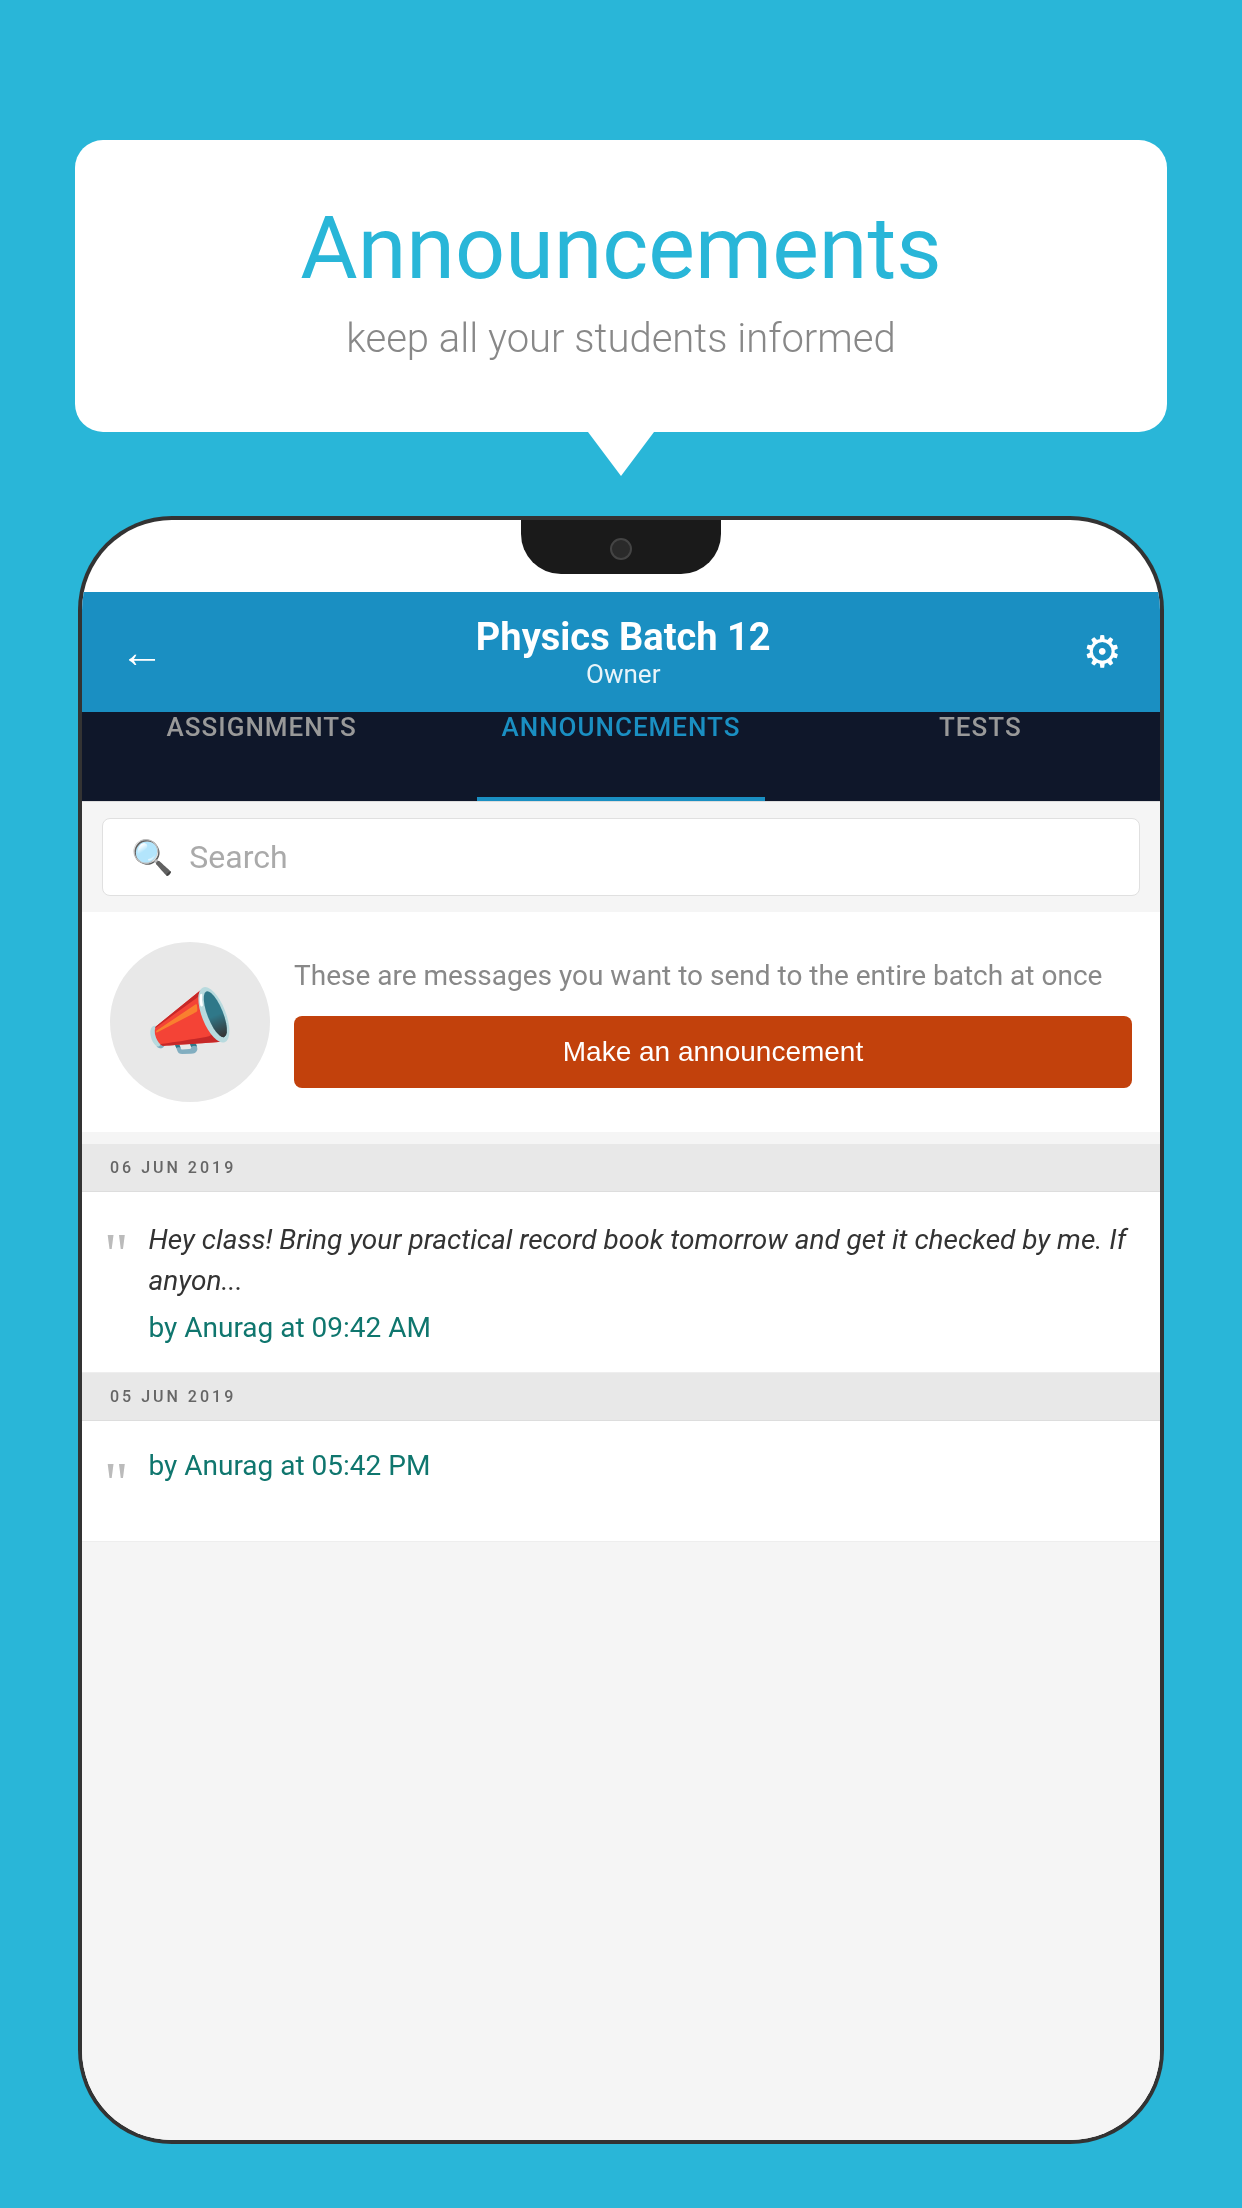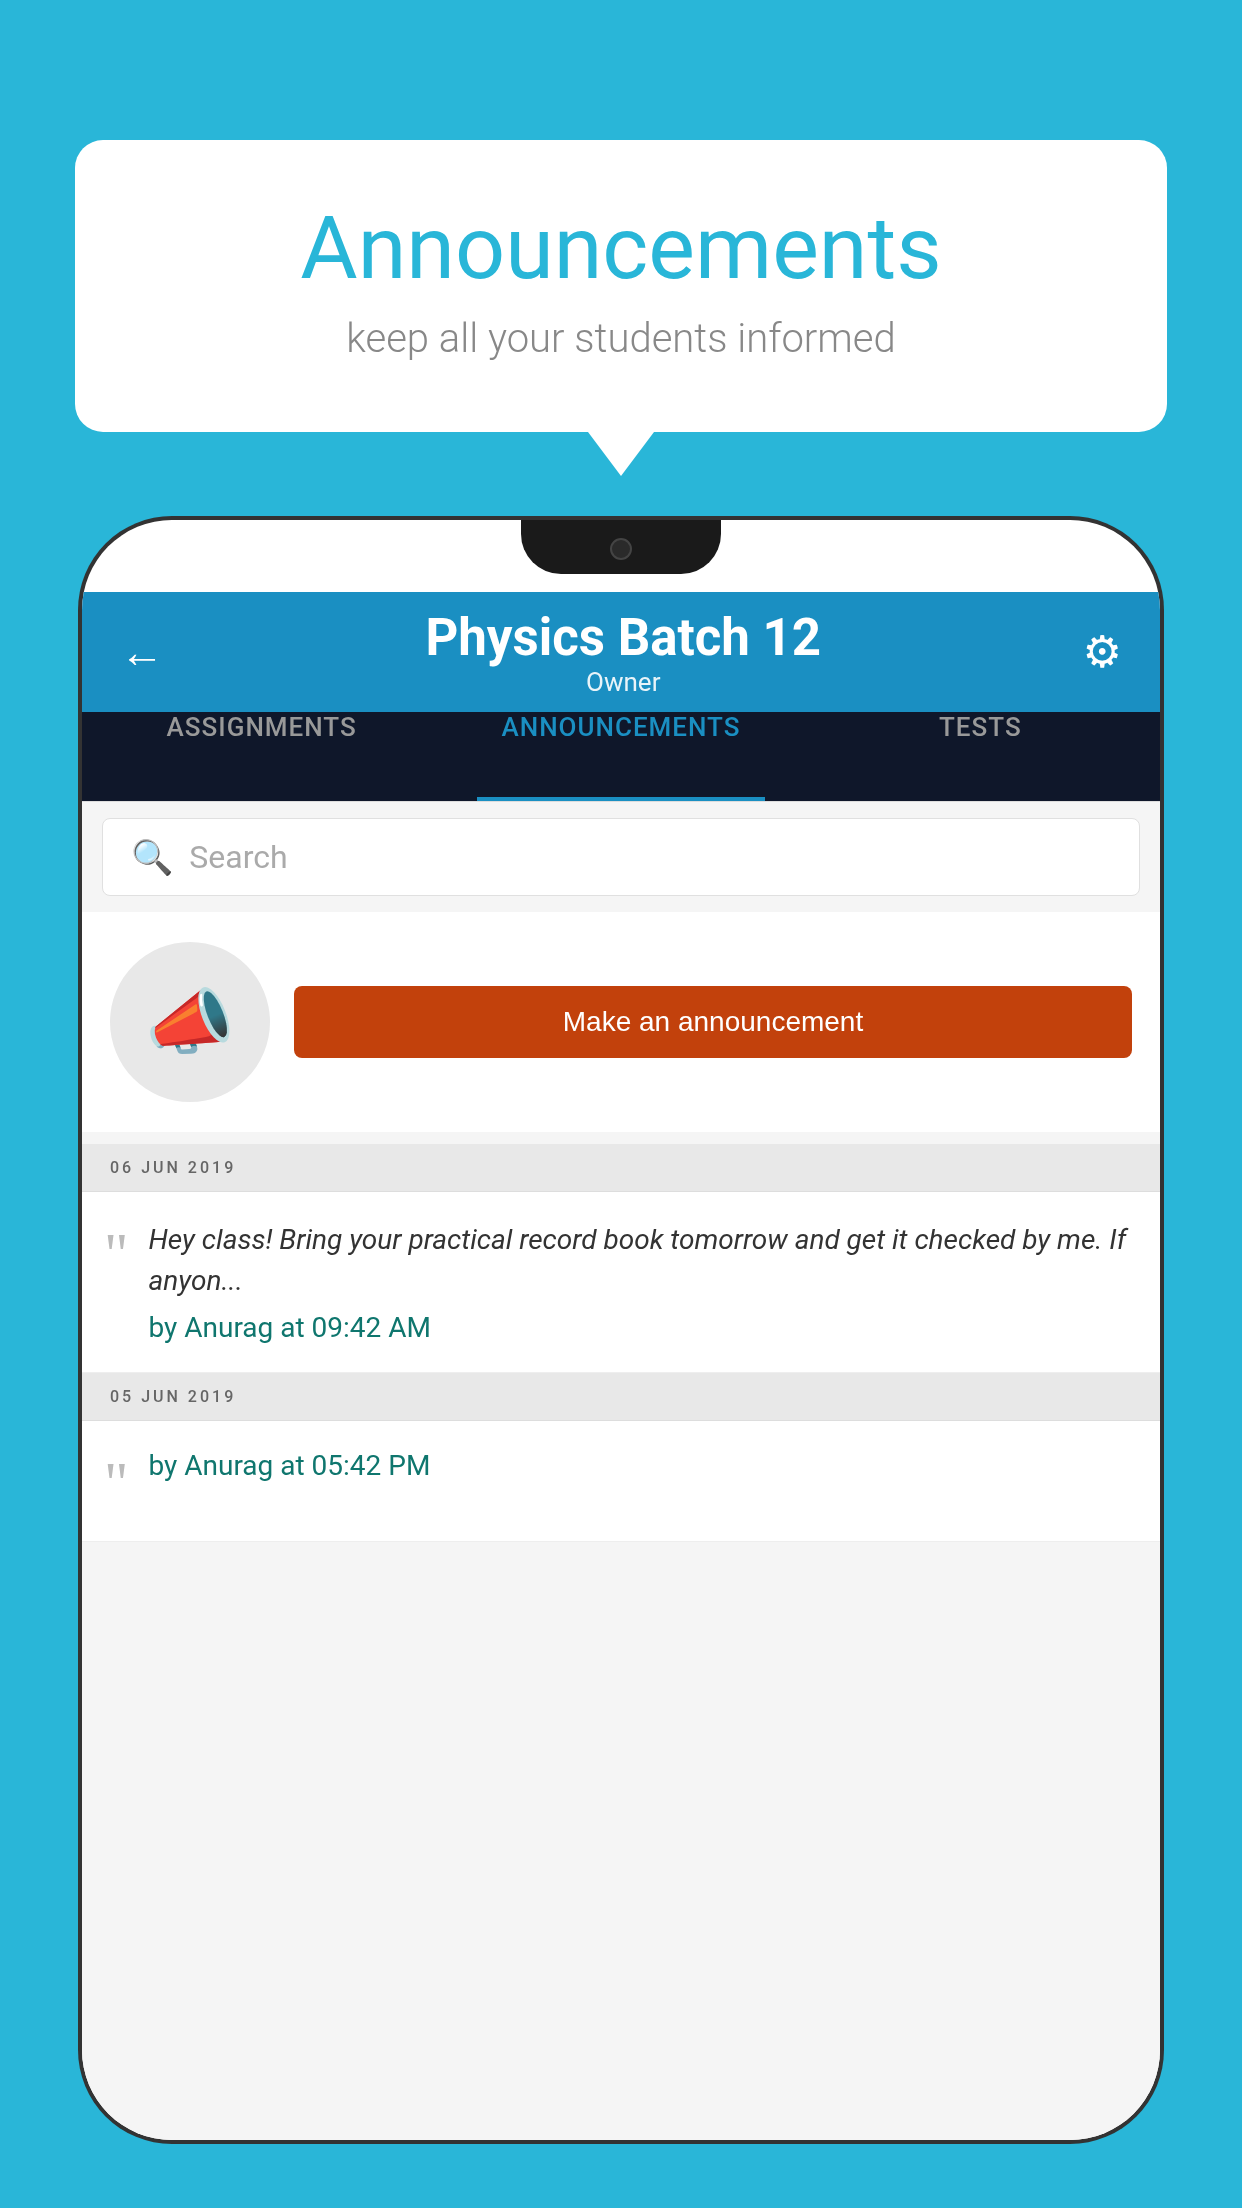--- a/index.html
+++ b/index.html
@@ -155,21 +155,21 @@
       font-size: 44px;
       cursor: pointer;
     }
 
     .header-center {
       text-align: center;
     }
 
     .header-title {
       color: white;
-      font-size: 51px;
+      font-size: 38px;
       font-weight: 700;
     }
 
     .header-subtitle {
       color: rgba(255,255,255,0.9);
       font-size: 26px;
       font-weight: 400;
     }
 
     .gear-icon {
@@ -415,20 +415,21 @@
           <div class="search-bar">
             <span class="search-icon-sym">🔍</span>
             <span class="search-placeholder-text">Search</span>
           </div>
 
           <div class="announcement-promo">
             <div class="megaphone-circle">
               <span class="megaphone-sym">📣</span>
             </div>
             <div class="promo-right">
+              <div class="promo-desc">These are messages you want to send to the entire batch at once</div>
               <button class="make-announcement-btn">Make an announcement</button>
             </div>
           </div>
 
           <div class="date-separator">
             <span>06  JUN  2019</span>
           </div>
 
           <div class="announcement-item">
             <span class="quote-sym">"</span>

